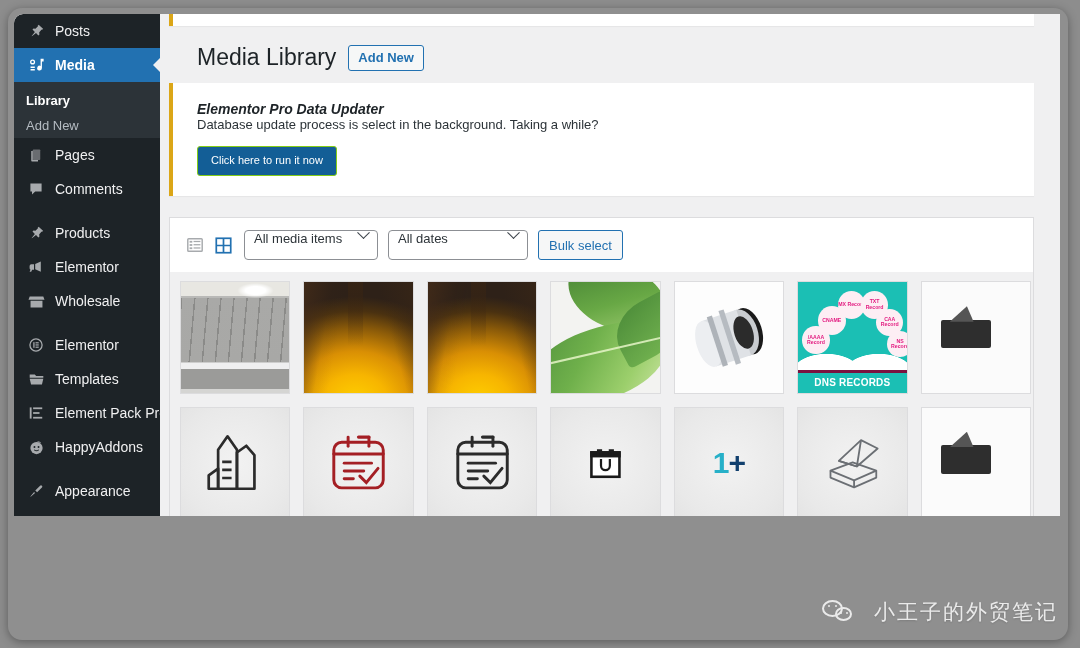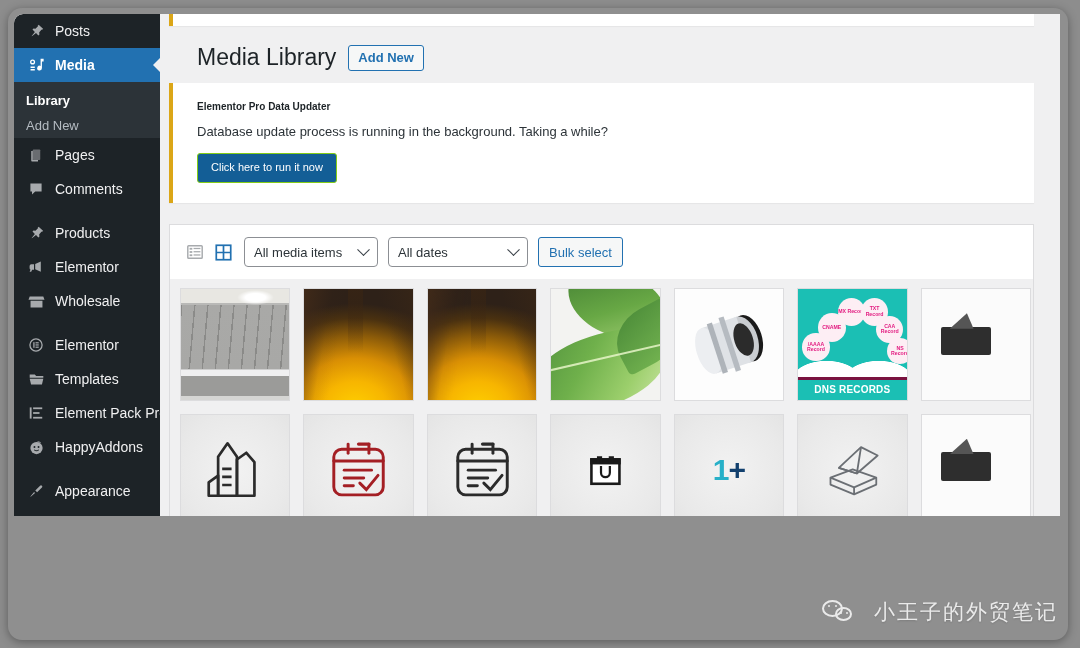--- a/index.html
+++ b/index.html
@@ -158,24 +158,25 @@
     border-radius: 3px;
     padding: 4px 9px 5px;
     cursor: pointer;
     line-height: 1.2;
   }
   #notice-elementor {
     margin: 0 26px 0 9px;
     padding: 18px 18px 20px 24px;
   }
   .notice-title {
-    font-size: 10px;
+    font-size: 14px;
     font-weight: 700;
     color: #1d2327;
-    margin-bottom: 12px;
+    margin-bottom: 0;
+    font-style: italic;
   }
   .notice-text {
     font-size: 13px;
     color: #2c3338;
     margin-bottom: 14px;
   }
   .primary-btn {
     display: inline-block;
     background: #135e96;
     color: #fff;
@@ -202,21 +203,20 @@
   .view-btn {
     width: 22px; height: 22px;
     display: flex; align-items: center; justify-content: center;
     cursor: pointer;
     color: #a7aaad;
   }
   .view-btn.active { color: #2271b1; }
   .select-box {
     position: relative;
     display: flex;
-    align-items: center;
     justify-content: space-between;
     height: 30px;
     border: 1px solid #8c8f94;
     border-radius: 4px;
     background: #fff;
     font-size: 13px;
     color: #2c3338;
     padding: 0 9px;
     cursor: pointer;
   }
@@ -657,21 +657,21 @@
 
       <div class="notice" id="notice-top"></div>
 
       <div class="page-head">
         <h1 class="page-title">Media Library</h1>
         <button class="add-new-btn">Add New</button>
       </div>
 
       <div class="notice" id="notice-elementor">
         <div class="notice-title">Elementor Pro Data Updater</div>
-        <div class="notice-text">Database update process is running in the background. Taking a while?</div>
+        <div class="notice-text">Database update process is select in the background. Taking a while?</div>
         <button class="primary-btn">Click here to run it now</button>
       </div>
 
       <div id="media-toolbar">
         <div class="view-switch">
           <span class="view-btn">
             <svg width="18" height="18" viewBox="0 0 20 20" fill="currentColor">
                 <rect x="2" y="3" width="16" height="14" rx="1" fill="none" stroke="currentColor" stroke-width="1.6"></rect>
                 <rect x="4" y="5.4" width="3" height="2"></rect>
                 <rect x="8.4" y="5.4" width="7.6" height="1.4"></rect>

